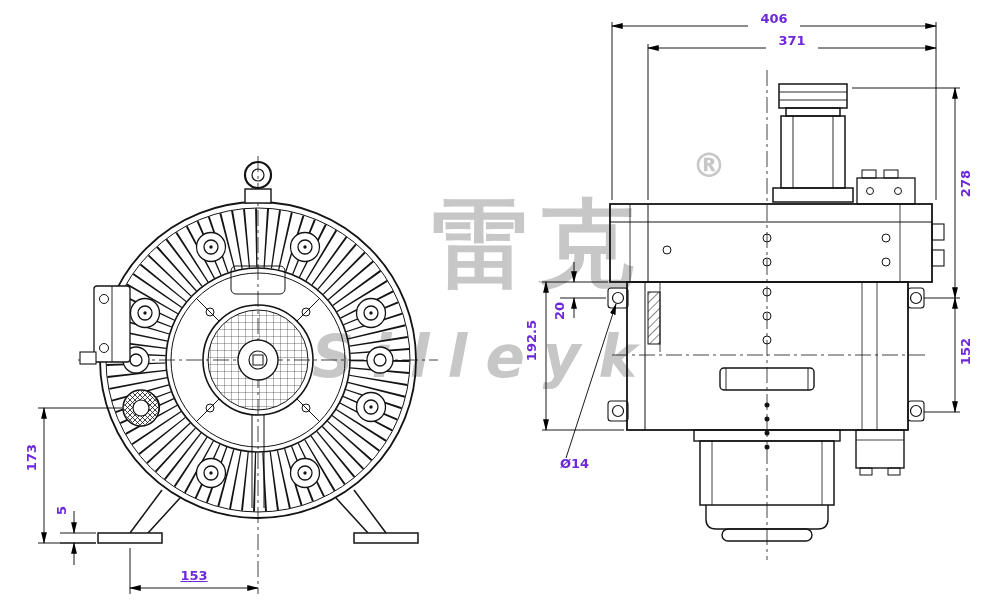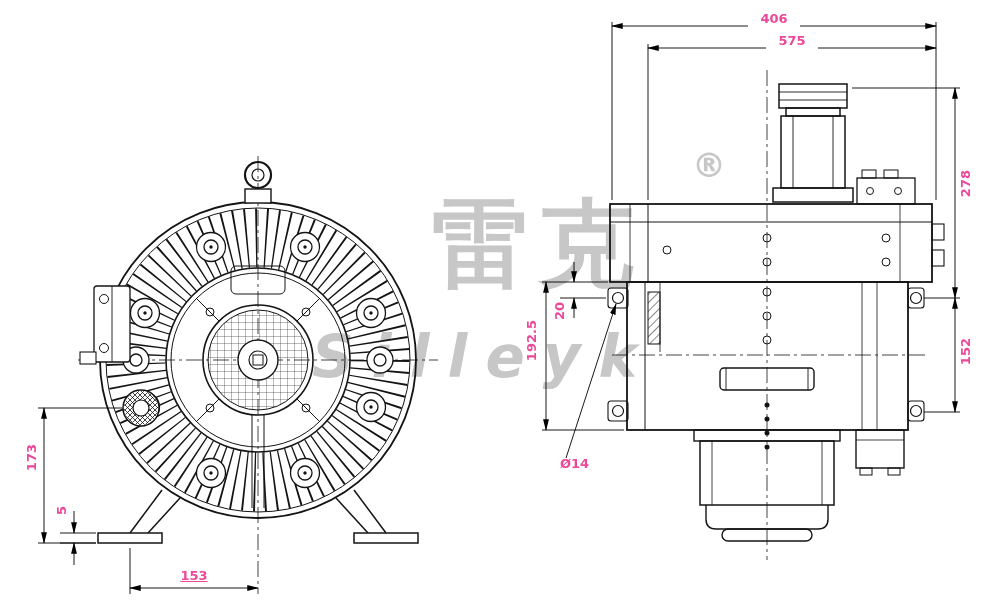--- a/index.html
+++ b/index.html
@@ -18,21 +18,21 @@
     white-space:nowrap;
     user-select:none;
     line-height:1;
   }
   #wm-cn    { left:432px; top:196px; font-size:96px; letter-spacing:10px; }
   #wm-reg   { left:692px; top:148px; font-size:34px; }
   #wm-latin { left:312px; top:328px; font-size:58px; letter-spacing:18px;font-style:italic; }
   svg.drawing { position:absolute; left:0; top:0; z-index:1; }
   .dim {
     position:absolute; z-index:2;
-    color:#ec4899; font-size:13px; font-weight:bold; line-height:1.2;
+    color:#6d28d9; font-size:13px; font-weight:bold; line-height:1.2;
     white-space:nowrap;
   }
   .dim.h { text-align:center; }
   .dim.v { writing-mode:vertical-rl; transform:rotate(180deg); }
   .dim.bg { background:#fff; padding:0 3px; }
   #d406  { left:748px; top:11px;  width:52px; }
   #d371  { left:766px; top:33px;  width:52px; }
   #d278  { left:958px; top:170px; }
   #d152  { left:958px; top:338px; }
   #d1925 { left:524px; top:320px; }
@@ -328,21 +328,21 @@
       <line x1="560" y1="298" x2="606" y2="298"></line>
       <line x1="574" y1="262" x2="574" y2="282" marker-end="url(#ar)"></line>
       <line x1="574" y1="318" x2="574" y2="298" marker-end="url(#ar)"></line>
     </g>
 
     <line x1="566" y1="458" x2="616" y2="304" marker-end="url(#ar)"></line>
   </g>
 </svg>
 
 <span id="d406" class="dim h bg">406</span>
-<span id="d371" class="dim h bg">575</span>
+<span id="d371" class="dim h bg">371</span>
 <span id="d278" class="dim v">278</span>
 <span id="d152" class="dim v">152</span>
 <span id="d1925" class="dim v">192.5</span>
 <span id="d20" class="dim v">20</span>
 <span id="d173" class="dim v">173</span>
 <span id="d5" class="dim v">5</span>
 <span id="d153" class="dim h">153</span>
 <span id="dia14" class="dim h">Ø14</span>
 
 </body></html>

